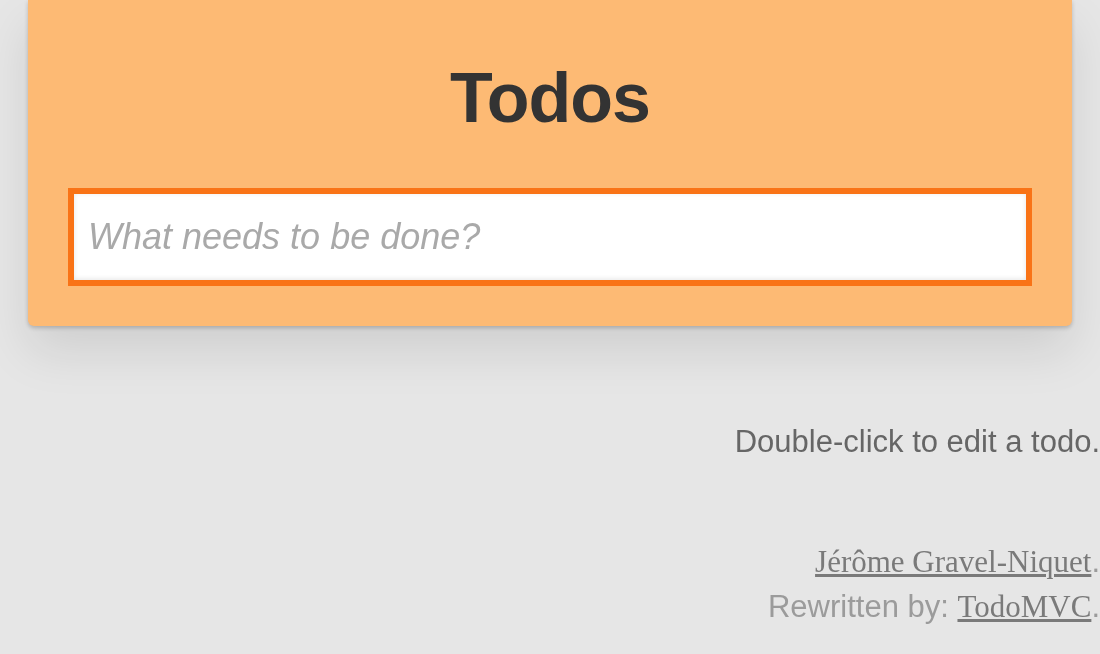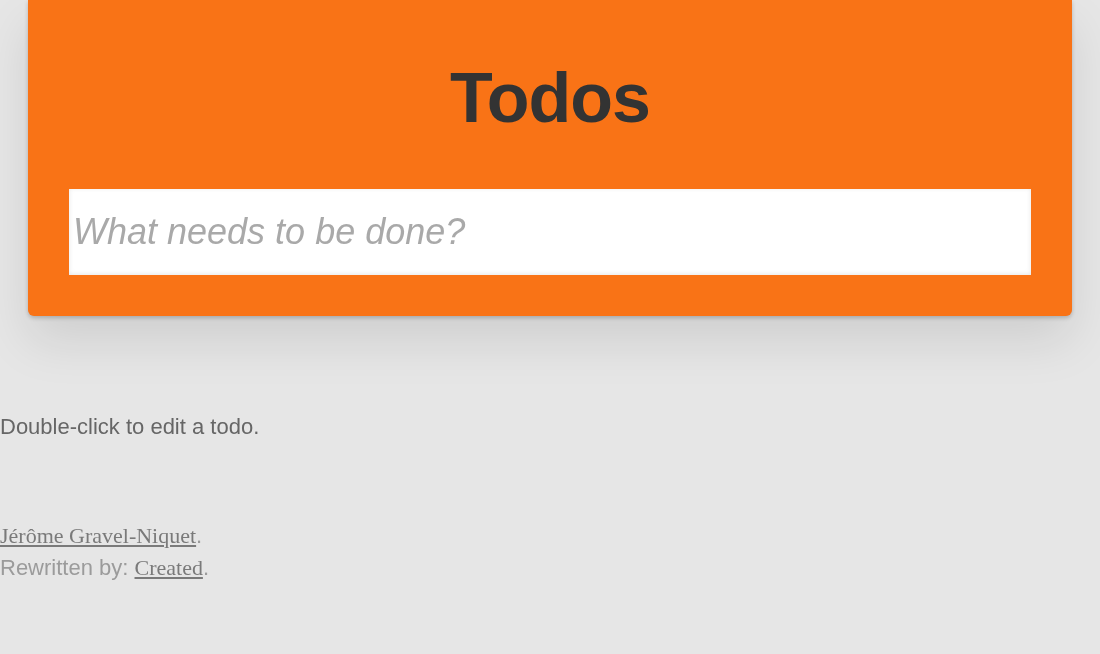--- a/index.html
+++ b/index.html
@@ -10,21 +10,21 @@
 
     body {
       font-family: "Helvetica Neue", Helvetica, Arial, sans-serif;
       background: #e6e6e6;
       width: 1100px;
       height: 654px;
       overflow: hidden;
     }
 
     .todoapp {
-      background: #f97316;
+      background: #fdba74;
       margin: 0 28px;
       border-radius: 0 0 6px 6px;
       box-shadow: 0 2px 4px 0 rgba(0, 0, 0, 0.2),
                   0 25px 50px 0 rgba(0, 0, 0, 0.1);
       padding-bottom: 40px;
     }
 
     .title {
       font-size: 70px;
       font-weight: bold;
@@ -38,37 +38,37 @@
       padding: 0 40px;
     }
 
     .new-todo {
       width: 100%;
       font-size: 36px;
       font-family: inherit;
       font-weight: 300;
       font-style: italic;
       color: #333;
-      padding: 22px 4px;
-      border: 1px solid #f97316;
+      padding: 22px 14px;
+      border: 6px solid #f97316;
       background: #fff;
       box-shadow: inset 0 -1px 5px 0 rgba(0,0,0,0.1);
       outline: none;
     }
 
     .new-todo::placeholder {
       color: #a9a9a9;
       font-style: italic;
     }
 
     .info {
       margin-top: 98px;
-      text-align: left;
+      text-align: right;
       color: #7a7a7a;
-      font-size: 22px;
+      font-size: 31px;
       font-weight: 300;
     }
 
     .hint {
       color: #666666;
       font-weight: 400;
     }
 
     .credits {
       margin-top: 80px;
@@ -96,16 +96,16 @@
   </div>
 </section>
 
 <footer class="info">
   <p class="hint">Double-click to edit a todo.</p>
   <div class="credits">
     <p>
       <a href="#">Jérôme Gravel-Niquet</a><span>.</span>
     </p>
     <p>
-      <span>Rewritten by: </span><a href="#">Created</a><span>.</span>
+      <span>Rewritten by: </span><a href="#">TodoMVC</a><span>.</span>
     </p>
   </div>
 </footer>
 
 </body></html>

